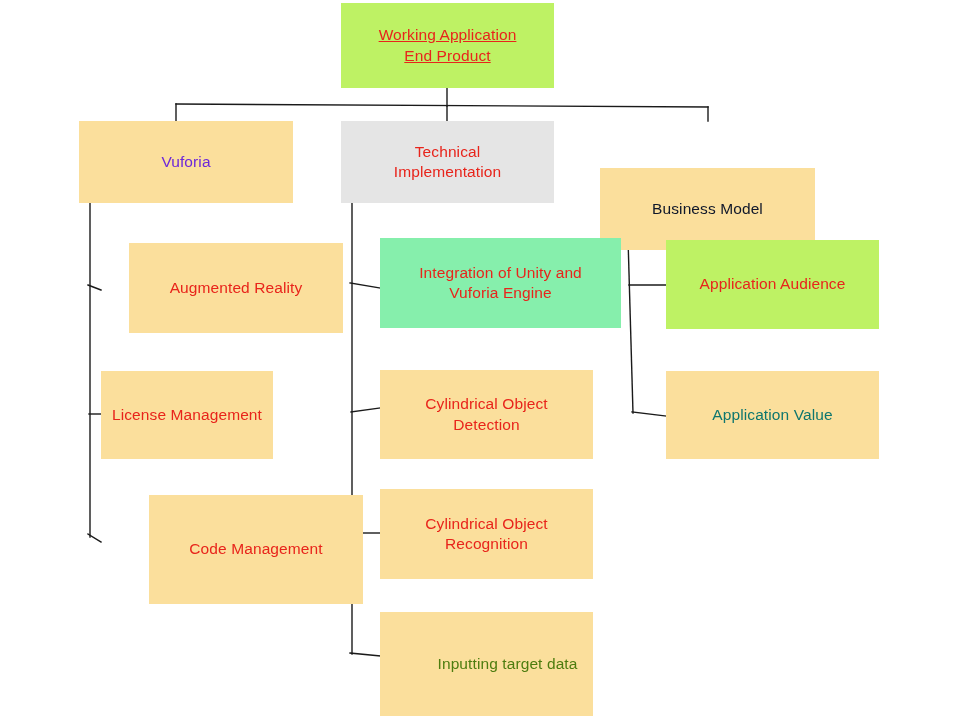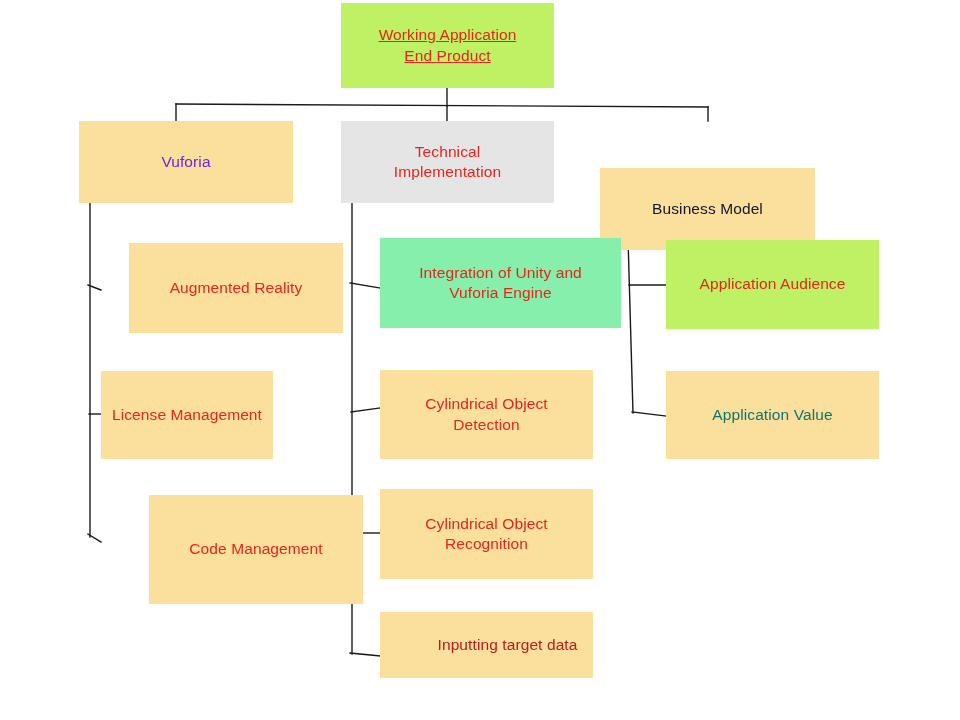--- a/index.html
+++ b/index.html
@@ -77,18 +77,18 @@
       <div class="node" style="left: 600px; top: 121px; width: 215px; height: 82px; background: rgb(251, 223, 156); color: #0f172a; margin-top: 47px;"><span>Business Model</span></div>
       <div class="node" style="left: 101px; top: 243px; width: 214px; height: 90px; background: rgb(251, 223, 156); color: rgb(232, 36, 27); margin-left: 28px;"><span>Augmented Reality</span></div>
       <div class="node" style="left: 101px; top: 371px; width: 172px; height: 88px; background: rgb(251, 223, 156); color: rgb(232, 36, 27);"><span>License Management</span></div>
       <div class="node" style="left: 101px; top: 495px; width: 214px; height: 109px; background: rgb(251, 223, 156); color: rgb(232, 36, 27); margin-left: 48px;"><span>Code Management</span></div>
       <div class="node" style="left: 380px; top: 238px; width: 241px; height: 90px; background: #86efac; color: rgb(232, 36, 27);"><span>Integration of Unity and
 Vuforia Engine</span></div>
       <div class="node" style="left: 380px; top: 370px; width: 213px; height: 89px; background: rgb(251, 223, 156); color: rgb(232, 36, 27);"><span>Cylindrical Object
 Detection</span></div>
       <div class="node" style="left: 380px; top: 489px; width: 213px; height: 90px; background: rgb(251, 223, 156); color: rgb(232, 36, 27);"><span>Cylindrical Object
 Recognition</span></div>
-      <div class="node" style="left: 380px; top: 612px; width: 213px; height: 66px; background: rgb(251, 223, 156); color: #b91c1c; padding-left: 48px;"><span>Inputting target data</span></div>
+      <div class="node" style="left: 380px; top: 612px; width: 213px; height: 104px; background: rgb(251, 223, 156); color: #4d7c0f; padding-left: 48px;"><span>Inputting target data</span></div>
       <div class="node" style="left: 666px; top: 240px; width: 213px; height: 89px; background: #bef264; color: rgb(232, 36, 27);"><span>Application Audience</span></div>
       <div class="node" style="left: 666px; top: 371px; width: 213px; height: 88px; background: rgb(251, 223, 156); color: #0f766e;"><span>Application Value</span></div>
     </div>
 
 </div>
 
 </body></html>

